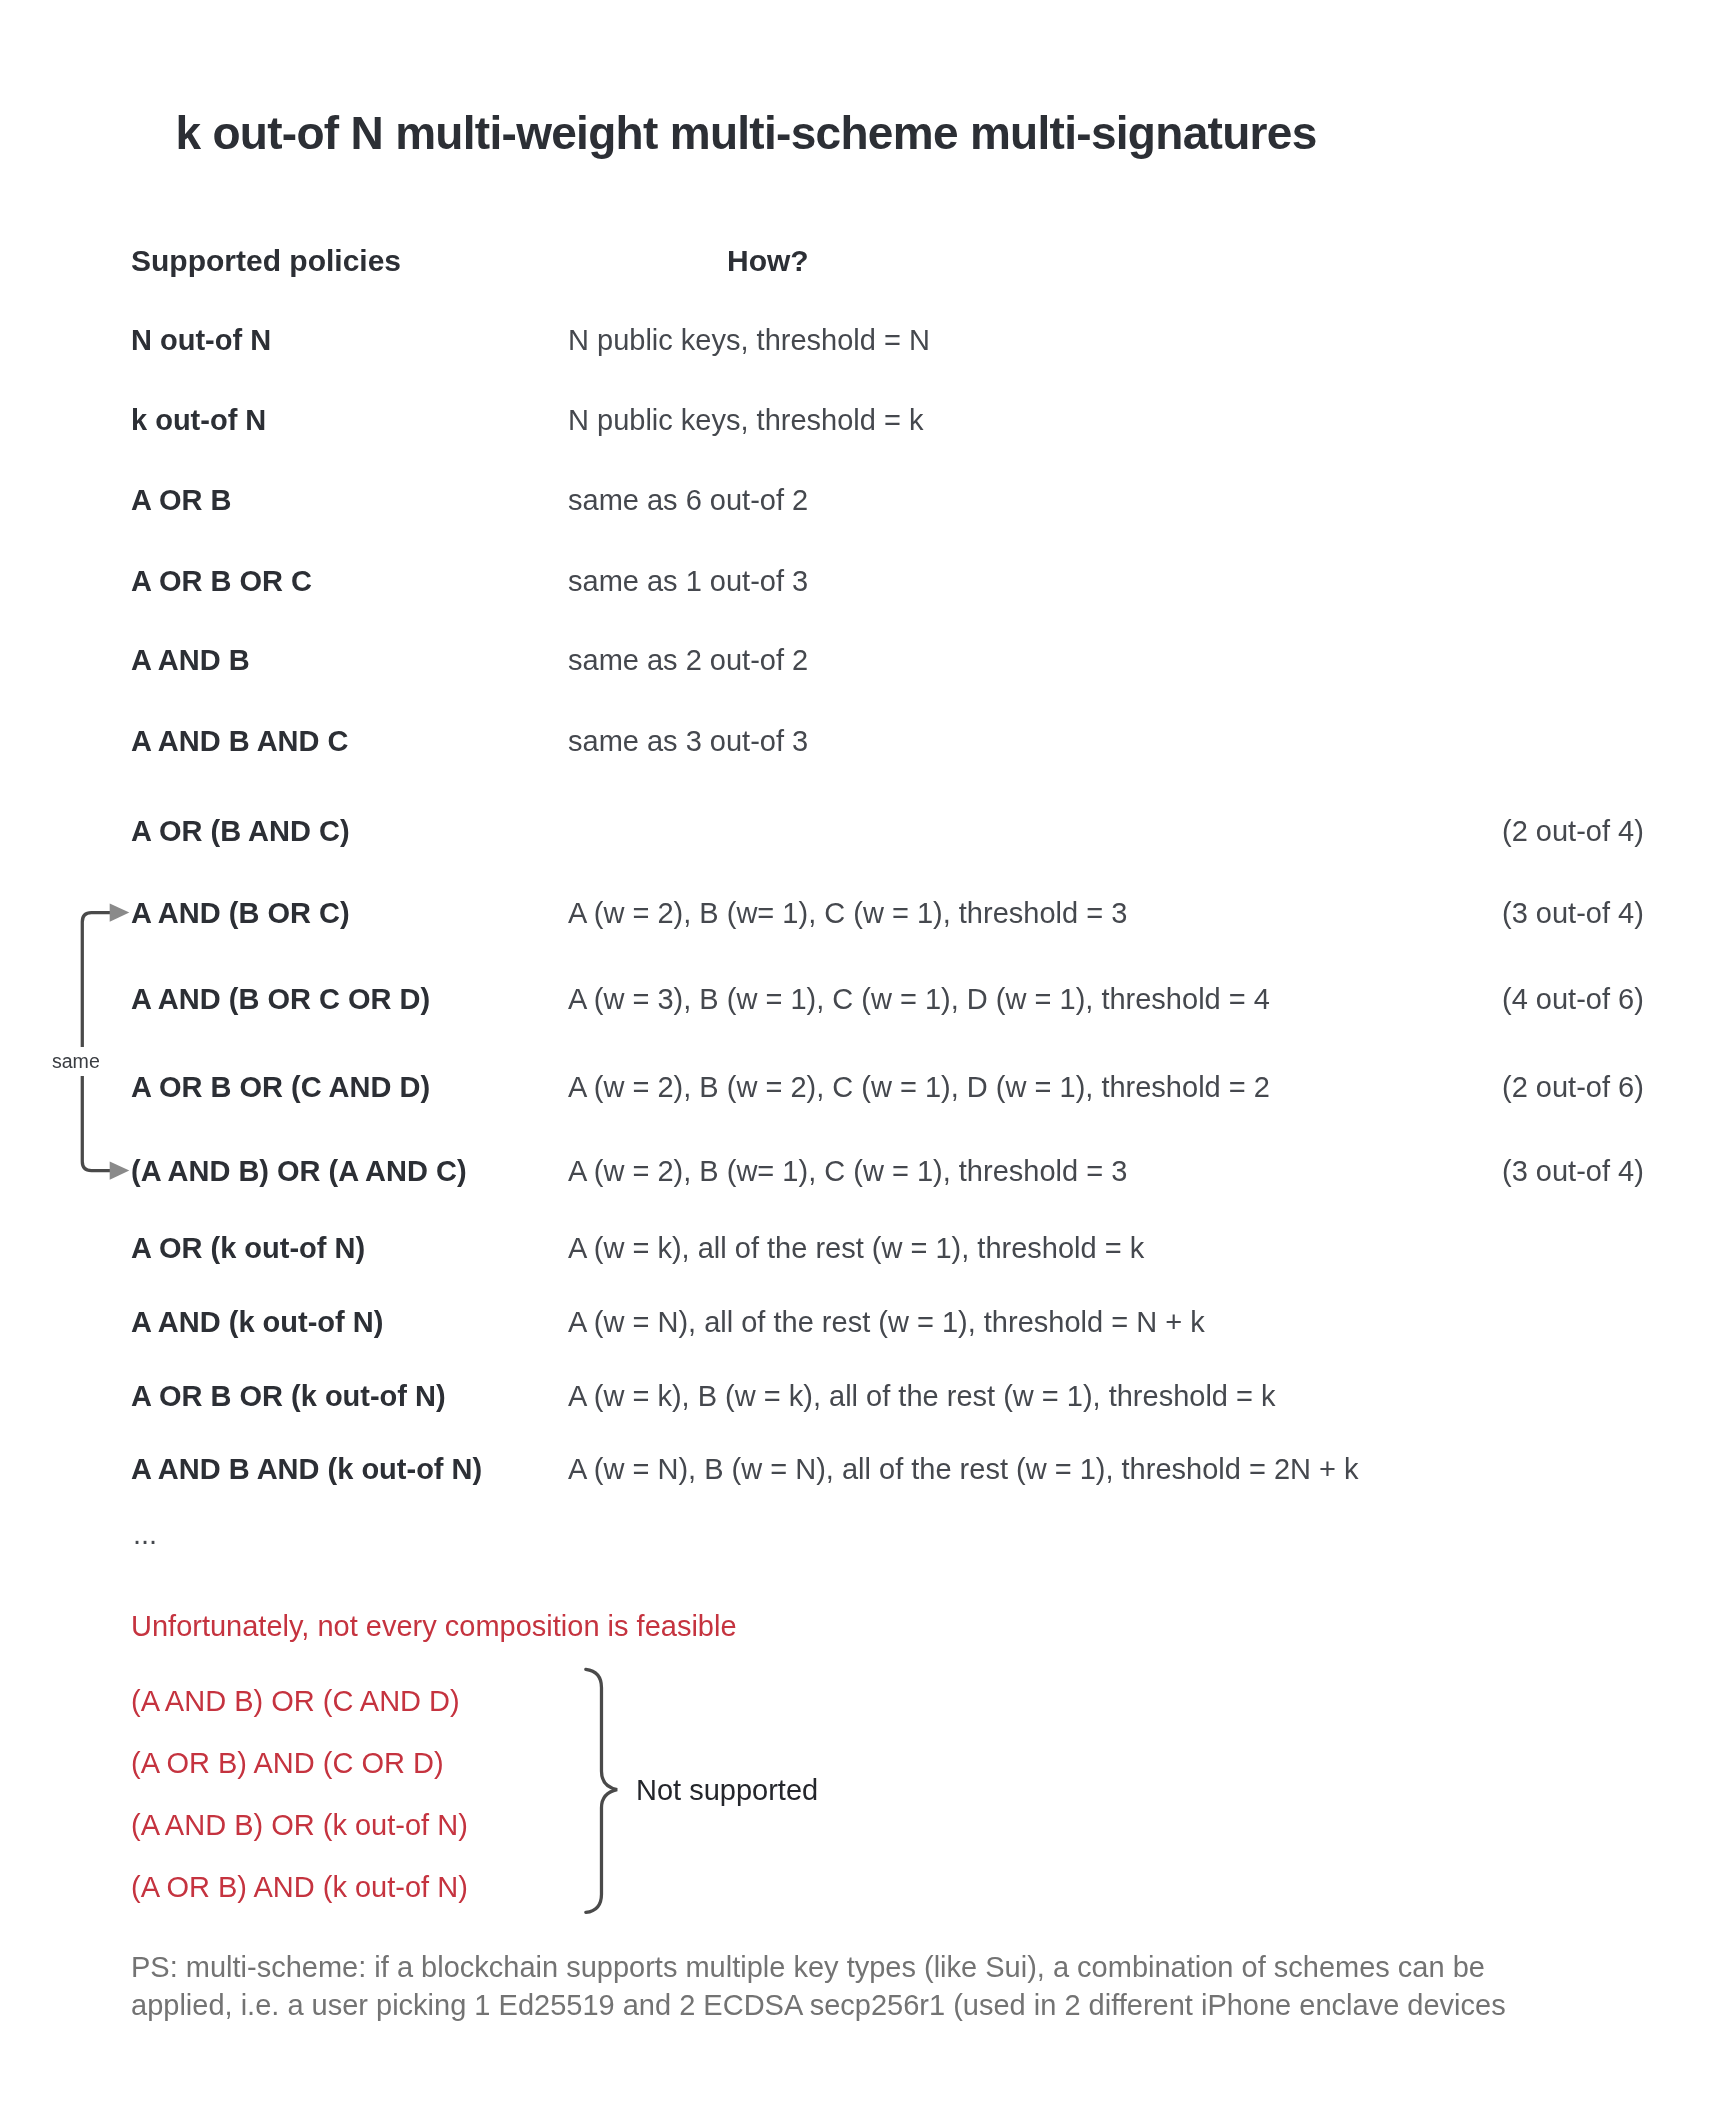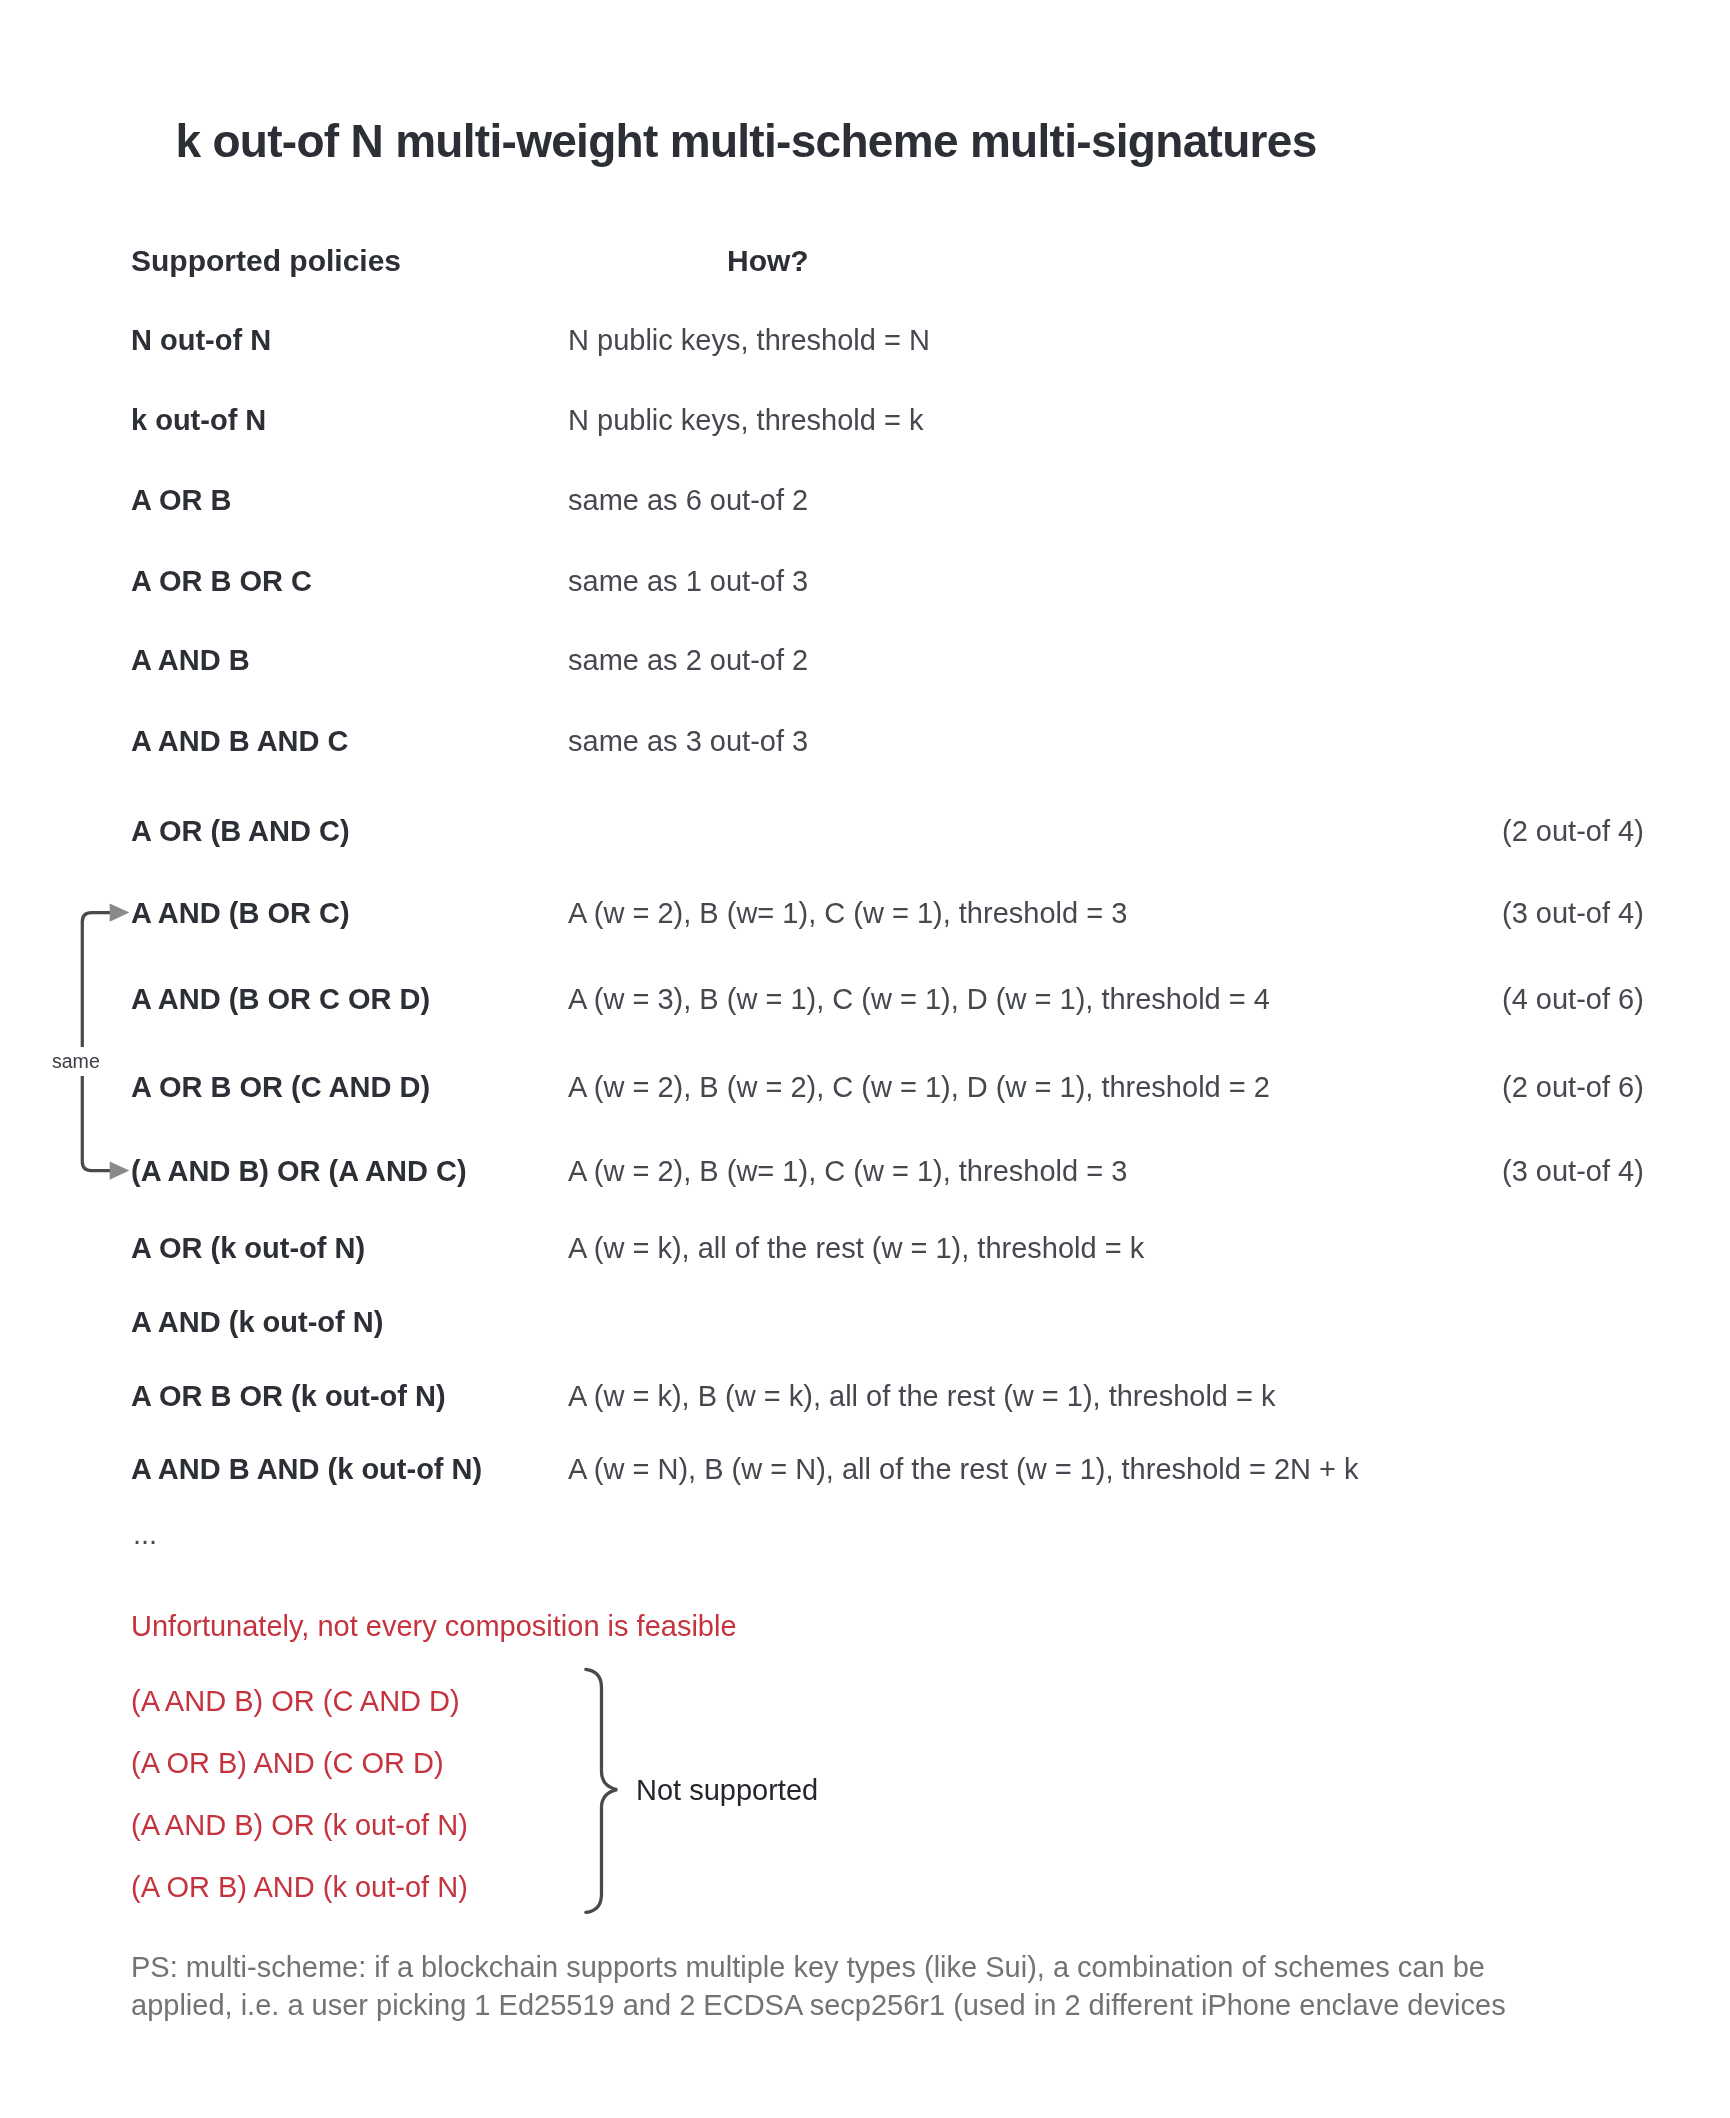--- a/index.html
+++ b/index.html
@@ -3,21 +3,21 @@
 <meta charset="utf-8">
 <style>
   html,body{margin:0;padding:0;background:#ffffff;}
   body{
     width:1730px;height:2119px;position:relative;overflow:hidden;
     font-family:"Liberation Sans","DejaVu Sans",sans-serif;
     color:#45484e;
   }
   .abs{position:absolute;white-space:nowrap;}
   .title{
-    left:0;top:114px;width:1492px;text-align:center;
+    left:0;top:106px;width:1492px;text-align:center;
     font-size:46px;font-weight:bold;color:#2c2f35;letter-spacing:-0.7px;
   }
   .hdr{font-size:30px;font-weight:bold;color:#2c2f35;line-height:38px;}
   .row{left:0;top:0;width:1488px;height:38px;line-height:38px;font-size:29px;}
   .row .policy{position:absolute;left:131px;font-weight:bold;color:#2c2f35;}
   .row .how{position:absolute;left:568px;color:#45484e;}
   .row .range{position:absolute;left:1502px;color:#45484e;}
   .ellipsis{left:133px;font-size:29px;color:#45484e;}
   .red-heading{left:131px;top:1608px;font-size:29px;line-height:37px;color:#c5333f;}
   .red-item{left:131px;font-size:29px;line-height:37px;color:#c5333f;}
@@ -96,20 +96,21 @@
   <span class="how">A (w = 2), B (w= 1), C (w = 1), threshold = 3</span>
   <span class="range">(3 out-of 4)</span>
 </div>
 <div class="abs row" style="top:1229px;">
   <span class="policy">A OR (k out-of N)</span>
   <span class="how">A (w = k), all of the rest (w = 1), threshold = k</span>
   <span class="range"></span>
 </div>
 <div class="abs row" style="top:1303px;">
   <span class="policy">A AND (k out-of N)</span>
+  <span class="how">A (w = N), all of the rest (w = 1), threshold = N + k</span>
   <span class="range"></span>
 </div>
 <div class="abs row" style="top:1377px;">
   <span class="policy">A OR B OR (k out-of N)</span>
   <span class="how">A (w = k), B (w = k), all of the rest (w = 1), threshold = k</span>
   <span class="range"></span>
 </div>
 <div class="abs row" style="top:1450px;">
   <span class="policy">A AND B AND (k out-of N)</span>
   <span class="how">A (w = N), B (w = N), all of the rest (w = 1), threshold = 2N + k</span>

